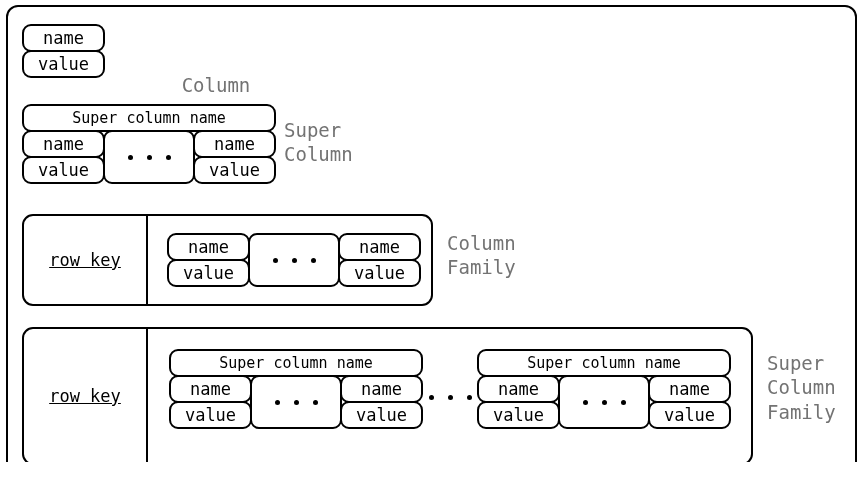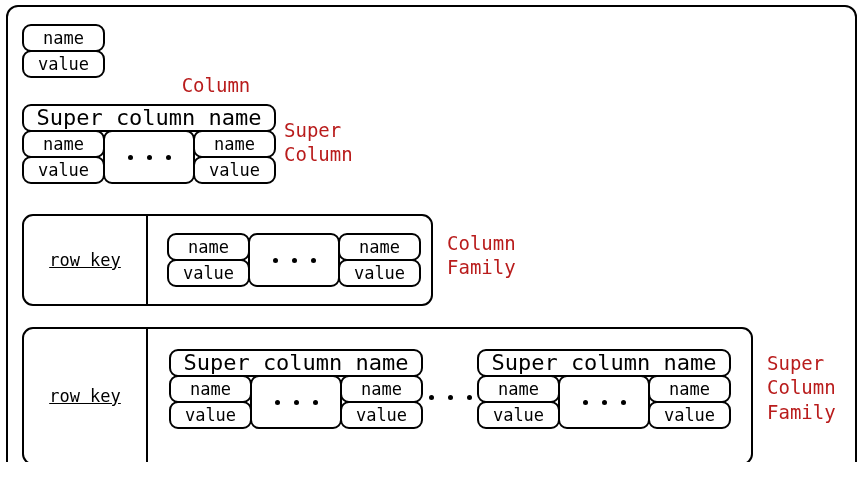--- a/index.html
+++ b/index.html
@@ -49,21 +49,21 @@
   }
 
   
   .divider {
     background: #000;
     width: 2px;
   }
 
   
   .label {
-    color: #b91c1c;
+    color: #737373;
     white-space: pre;
     line-height: 1.28;
   }
 
   
   .dots {
     display: flex;
     align-items: center;
     justify-content: center;
     gap: 14px;
@@ -73,21 +73,21 @@
     width: 5px;
     height: 5px;
     border-radius: 50%;
     background: #000;
   }
   .dots.bare { gap: 14px; }
   .dots.bare > i { width: 5px; height: 5px; }
 
   
   .t-cell  { font-size: 17px; }
-  .t-head  { font-size: 22px; }
+  .t-head  { font-size: 15px; }
   .t-rowkey{ font-size: 17px; }
   .t-label { font-size: 19px; }
 
   .rowkey {
     display: flex;
     align-items: center;
     justify-content: center;
     white-space: nowrap;
     text-decoration: underline;
   }

